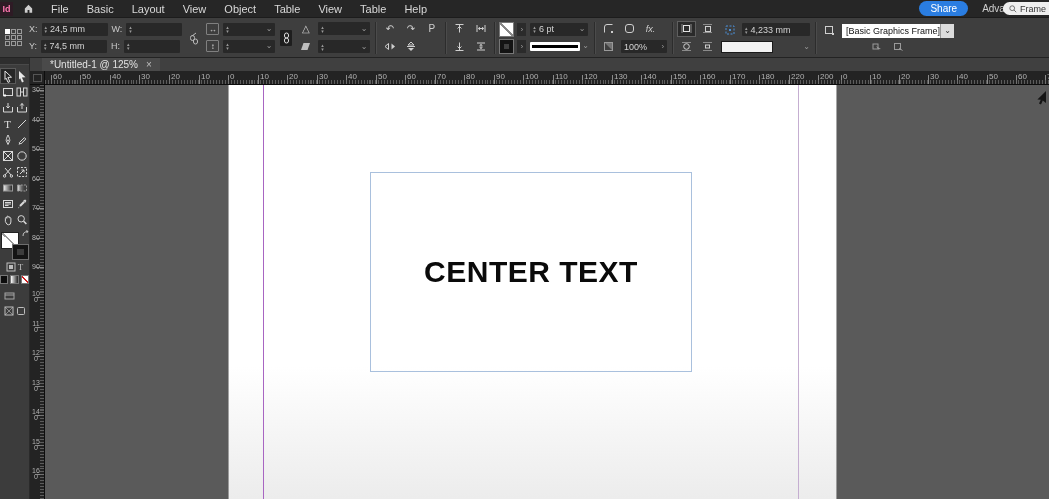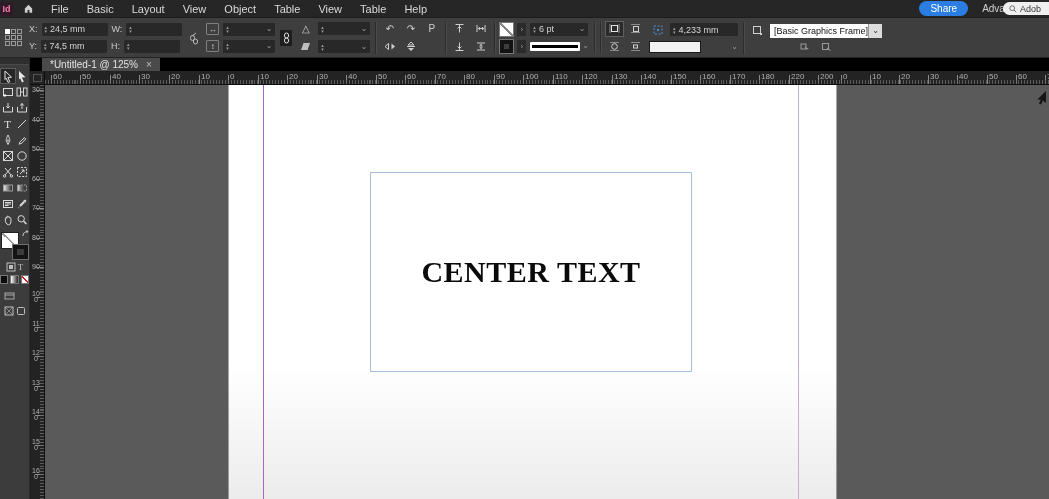--- a/index.html
+++ b/index.html
@@ -58,21 +58,21 @@
   .fillstroke{position:relative;width:26px;height:26px;margin:6px auto 2px auto;}
   .fs-fill{position:absolute;left:0;top:0;width:16px;height:15px;background:#fff;outline:1px solid #222;
            background-image:linear-gradient(to top right,transparent 46%,#999 46%,#999 54%,transparent 54%);}
   .fs-stroke{position:absolute;right:0;bottom:0;width:15px;height:14px;border:4px solid #141414;background:#3c3c3c;outline:1px solid #6e6e6e;box-sizing:border-box;}
   .applyrow{display:flex;justify-content:center;gap:2px;margin-top:3px;}
   .chip{width:9px;height:9px;box-sizing:border-box;border:1px solid #777;}
   .chip.black{background:#0d0d0d;}
   .chip.grad{background:linear-gradient(90deg,#fff,#222);}
   .chip.none{background:#fff;background-image:linear-gradient(45deg,transparent 42%,#d02020 42%,#d02020 58%,transparent 58%);}
   
-  .tabbar{position:absolute;left:30px;top:58px;width:1019px;height:13px;background:#000000;display:flex;align-items:flex-end;}
+  .tabbar{position:absolute;left:30px;top:58px;width:1019px;height:13px;background:#404040;display:flex;align-items:flex-end;}
   .tab{background:#4a4a4a;color:#e2e2e2;font-size:10px;height:13px;display:flex;align-items:center;gap:8px;
        padding:0 8px;margin-left:12px;}
   .tab .x{color:#bdbdbd;font-size:10px;line-height:10px;}
   
   .rcorner{position:absolute;left:30px;top:71px;width:15px;height:14px;background:#232323;border-right:1px solid #0d0d0d;border-bottom:1px solid #0d0d0d;box-sizing:border-box;}
   .rcorner:after{content:"";position:absolute;left:3px;top:3px;width:7px;height:6px;border:1px solid #555;}
   .rulerh{position:absolute;left:45px;top:71px;width:1004px;height:14px;background:#232323;border-bottom:1px solid #0d0d0d;box-sizing:border-box;overflow:hidden;}
   .rulerh:after{content:"";position:absolute;left:0;bottom:0;width:100%;height:4px;
         background:repeating-linear-gradient(90deg,#6b6b6b 0,#6b6b6b 1px,transparent 1px,transparent 2.95px);opacity:.8;}
   .rlabel{position:absolute;top:1px;font-size:8px;color:#b2b2b2;}
@@ -118,21 +118,21 @@
     <span class="advanced">
       <span>Advanced</span>
       <span>⌄</span>
     </span>
   </div>
   <div class="searchpill">
     <svg width="8" height="8" viewBox="0 0 10 10">
         <circle cx="4" cy="4" r="3" fill="none" stroke="#555"></circle>
         <line x1="6.3" y1="6.3" x2="9" y2="9" stroke="#555"></line>
       </svg>
-    <span>Adob</span>
+    <span>Frame</span>
   </div>
 </div>
 
 <div class="cpanel">
 
   <div class="proxy">
     <i class="on"></i>
       <i></i>
       <i></i>
       <i></i>
@@ -336,20 +336,48 @@
         <span class="linepv">
             <i></i>
           </span>
         <span class="dda">⌄</span>
       </div>
     </div>
   </div>
 
   <div class="sep"></div>
 
+  <div class="stack">
+    <div class="hrow">
+      <span class="tbtn">
+        <svg width="11" height="11" viewBox="0 0 11 11">
+            <path d="M1.5 9.5 V4 Q1.5 1.5 4 1.5 H9.5" fill="none" stroke="#cfcfcf"></path>
+            <rect x="8" y="8" width="2" height="2" fill="#cfcfcf"></rect>
+          </svg>
+      </span>
+      <span class="tbtn">
+        <svg width="11" height="11" viewBox="0 0 11 11">
+            <rect x="1.5" y="1.5" width="8" height="8" rx="2.5" fill="none" stroke="#cfcfcf"></rect>
+          </svg>
+      </span>
+      <span class="tbtn fx">fx.</span>
+    </div>
+    <div class="hrow">
+      <span class="tbtn">
+        <svg width="11" height="11" viewBox="0 0 11 11">
+            <rect x="1.5" y="1.5" width="8" height="8" fill="none" stroke="#9a9a9a"></rect>
+            <path d="M1.5 1.5 H9.5 V9.5 Z" fill="#9a9a9a" opacity=".6"></path>
+          </svg>
+      </span>
+      <div class="fld" style="width:46px">
+        <span>100%</span>
+        <span class="dda">›</span>
+      </div>
+    </div>
+  </div>
 
   <div class="sep"></div>
 
   <div class="stack">
     <div class="hrow">
       <span class="tbtn pressed">
         <svg width="11" height="11" viewBox="0 0 11 11">
             <rect x="2.5" y="2.5" width="6" height="6" fill="none" stroke="#e2e2e2"></rect>
             <line x1="1" y1="1" x2="1" y2="10" stroke="#8b8b8b"></line>
             <line x1="10" y1="1" x2="10" y2="10" stroke="#8b8b8b"></line>
@@ -717,21 +745,21 @@
     <i class="rtickv" style="top: 360px;"></i>
     <span class="vlabel" style="top: 389px;">160</span>
     <i class="rtickv" style="top: 389px;"></i>
   </div>
 
 <div class="canvas">
   <div class="page">
     <div class="guide" style="left: 34px; background: rgb(168, 101, 194);"></div>
     <div class="guide" style="left: 569px; background: rgb(197, 174, 209);"></div>
   </div>
-  <div class="textframe" style="border-color: rgb(169, 192, 221); font-family: Liberation Serif, serif;">
+  <div class="textframe" style="border-color: rgb(169, 192, 221);">
     <span class="frametext">CENTER TEXT</span>
   </div>
   <div class="cursor">
     <svg width="11" height="14" viewBox="0 0 11 14">
         <g transform="translate(11,0) scale(-1,1)">
           <path d="M1 0 L1 12 L4.2 9.4 L6 13.5 L8 12.6 L6.2 8.8 L9.6 8.6 Z" fill="#151515"></path>
         </g>
       </svg>
   </div>
 </div>

